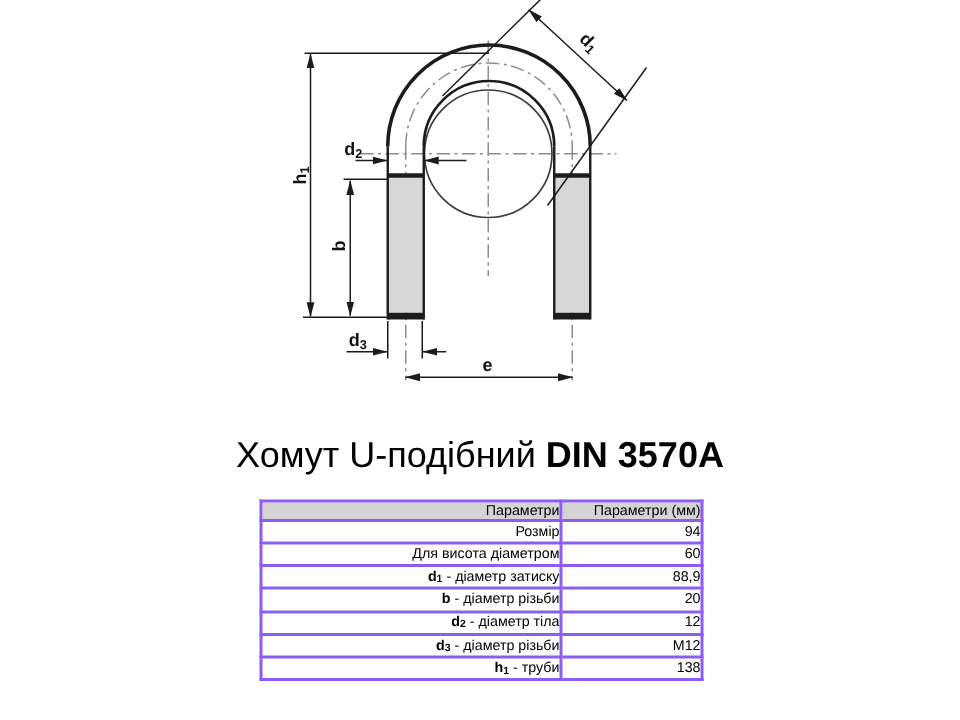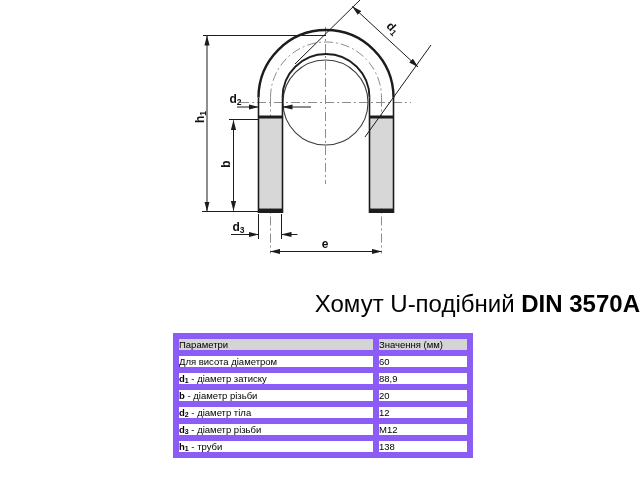--- a/index.html
+++ b/index.html
@@ -5,30 +5,30 @@
   html,body{margin:0;padding:0;}
   body{
     width:640px;height:480px;position:relative;overflow:hidden;
     background:#ffffff;font-family:"Liberation Sans",sans-serif;color:#000;
   }
   #drawing{position:absolute;left:0;top:0;}
   svg text{font-family:"Liberation Sans",sans-serif;font-weight:bold;font-size:12px;fill:#111;}
   svg .sub{font-size:8.5px;}
   .title{
     position:absolute;left:0;top:290px;width:640px;height:28px;
-    text-align:right;font-size:24px;line-height:27px;white-space:pre;
+    text-align:center;font-size:24px;line-height:27px;white-space:pre;
   }
   .title .bold{font-weight:bold;}
   table.params{
     position:absolute;left:173px;top:333px;width:294px;height:121px;
     border-collapse:collapse;table-layout:fixed;
     font-size:9.5px;line-height:1;
   }
   table.params th,table.params td{
-    border:6px solid #8b5cf6;text-align:left;vertical-align:middle;padding:0;
+    border:2px solid #8b5cf6;text-align:right;vertical-align:middle;padding:0;
     height:11px;overflow:hidden;white-space:nowrap;margin-top:44px;
   }
   table.params th{background:#d4d4d4;font-weight:normal;}
   table.params col.c1{width:200px;}
   table.params col.c2{width:94px;}
   .bp{font-weight:bold;}
   .bs{font-weight:bold;font-size:7px;position:relative;top:1px;}
 </style>
 </head>
 <body>
@@ -106,24 +106,28 @@
 <div class="title"><span>Хомут U-подібний </span><span class="bold">DIN 3570A</span></div>
 
 <table class="params">
   <colgroup>
       <col class="c1">
       <col class="c2">
     </colgroup>
   <thead>
     <tr>
       <th>Параметри</th>
-      <th>Значення (мм)</th>
+      <th>Параметри (мм)</th>
     </tr>
   </thead>
   <tbody>
+    <tr>
+      <td><span class="bp"></span><span class="bs"></span><span>Розмір</span></td>
+      <td>94</td>
+    </tr>
     <tr>
       <td><span class="bp"></span><span class="bs"></span><span>Для висота діаметром</span></td>
       <td>60</td>
     </tr>
     <tr>
       <td><span class="bp">d</span><span class="bs">1</span><span> - діаметр затиску</span></td>
       <td>88,9</td>
     </tr>
     <tr>
       <td><span class="bp">b</span><span class="bs"></span><span> - діаметр різьби</span></td>

